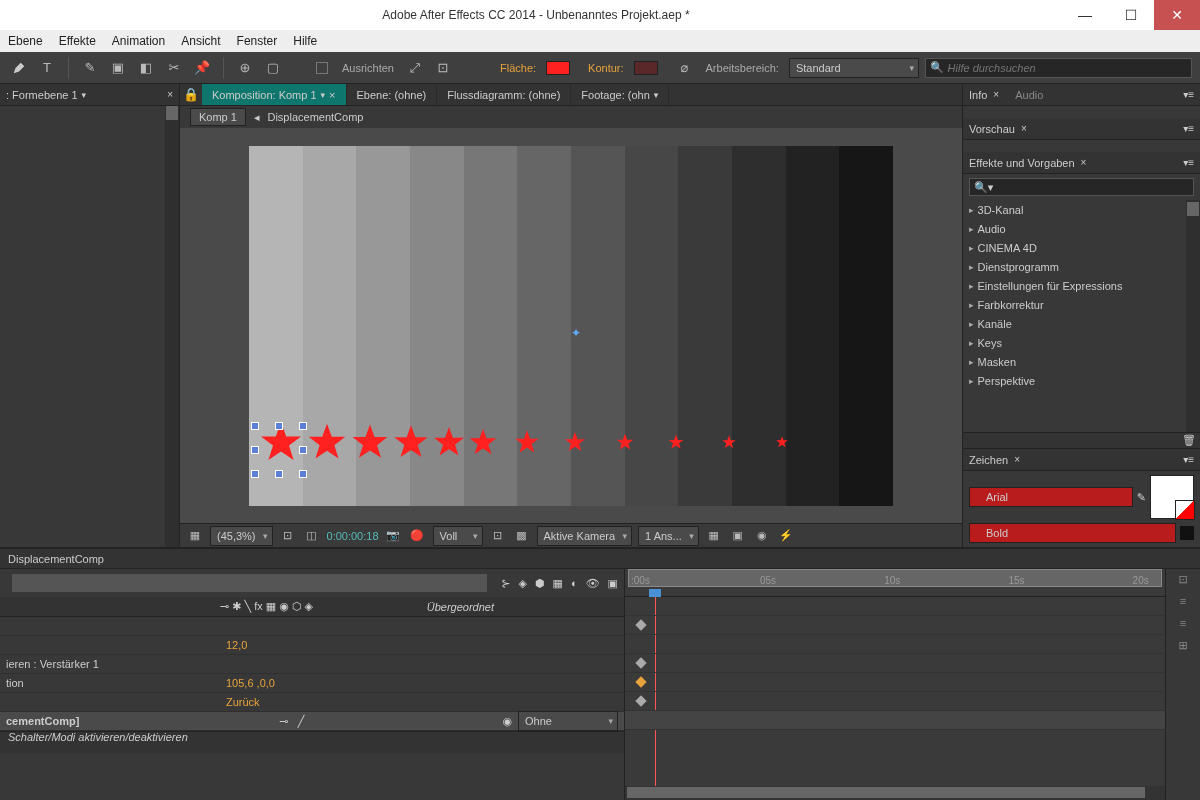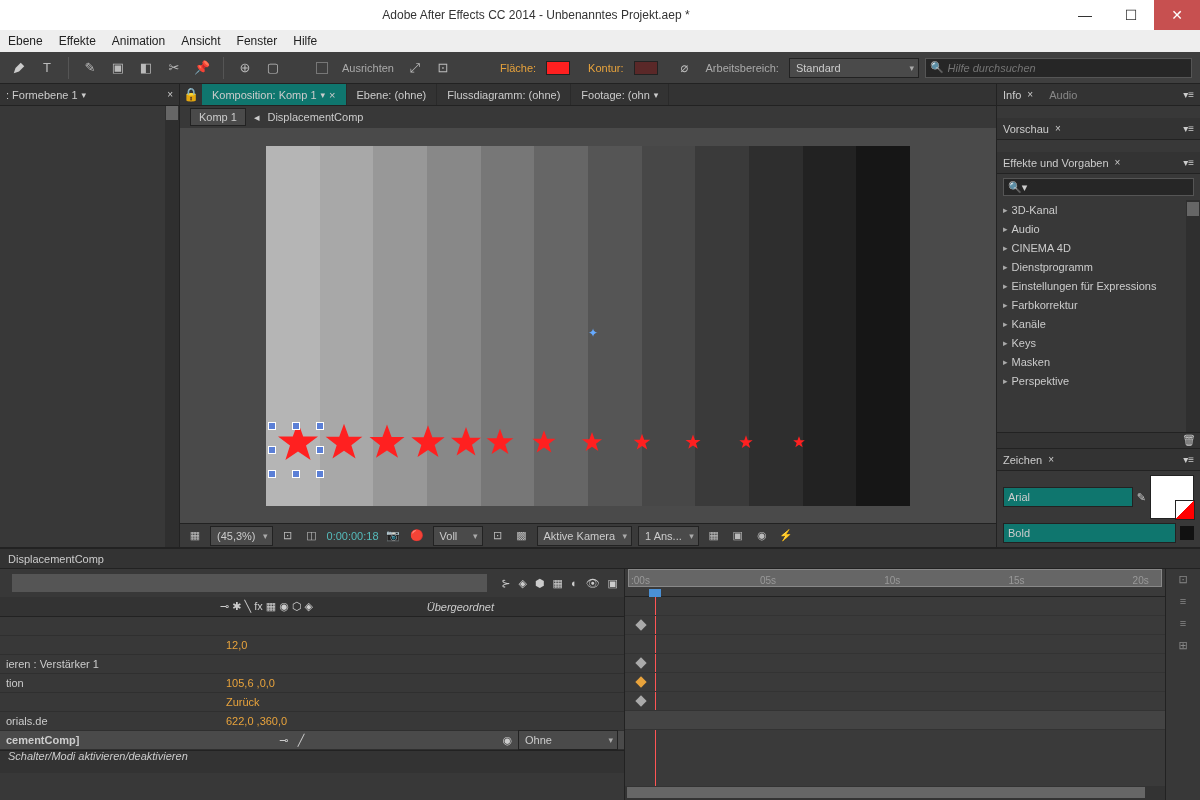--- a/index.html
+++ b/index.html
@@ -34,32 +34,32 @@
 .viewer{flex:1;background:#4a4a4a;display:flex;align-items:center;justify-content:center;position:relative}
 .canvas{width:644px;height:360px;position:relative;display:flex}
 .strip{flex:1;height:100%}
 .stars{position:absolute;bottom:40px;left:8px;display:flex;gap:0;align-items:center}
 .star{fill:#ff2020}
 .handles{position:absolute;bottom:28px;left:2px;width:56px;height:56px}
 .handle{position:absolute;width:8px;height:8px;background:#5b7fd6;border:1px solid #fff}
 .crosshair{position:absolute;left:50%;top:50%;color:#6af;font-size:12px}
 .viewer-footer{height:24px;background:#3a3a3a;border-top:1px solid #222;display:flex;align-items:center;padding:0 6px;gap:6px}
 .vfbtn{width:18px;height:18px;display:flex;align-items:center;justify-content:center;color:#bbb;font-size:11px}
-.right-panel{width:204px;background:#383838;border-left:1px solid #222;display:flex;flex-direction:column}
+.right-panel{width:238px;background:#383838;border-left:1px solid #222;display:flex;flex-direction:column}
 .rp-header{height:22px;background:#333;border-bottom:1px solid #222;display:flex;align-items:center;padding:0 6px;gap:6px}
 .rp-header .x{font-size:10px}
 .rp-menu{margin-left:auto;font-size:10px}
 .effect-list{flex:1;overflow:hidden;position:relative}
 .effect-item{height:19px;display:flex;align-items:center;padding:0 6px;gap:4px}
 .effect-item::before{content:"▸";font-size:9px;color:#aaa}
 .scrolltrack{position:absolute;right:0;top:0;bottom:0;width:14px;background:#2f2f2f}
 .scrollthumb{position:absolute;right:1px;top:2px;width:12px;height:14px;background:#666}
 .char-panel{border-top:1px solid #222}
 .char-row{display:flex;padding:4px 6px;gap:4px;align-items:center}
-.fontdd{flex:1;background:#0f766e;border:1px solid #222;height:20px;padding:0 4px;display:flex;align-items:center}
+.fontdd{flex:1;background:#b91c1c;border:1px solid #222;height:20px;padding:0 16px;display:flex;align-items:center}
 .colorbox{width:44px;height:44px;background:#fff;border:1px solid #222;position:relative}
 .colorbox::after{content:"";position:absolute;right:-2px;bottom:-2px;width:18px;height:18px;background:linear-gradient(135deg,#fff 49%,#f00 50%);border:1px solid #222}
 .timeline{height:253px;background:#383838;border-top:2px solid #222;display:flex;flex-direction:column}
 .tl-tab{height:20px;background:#333;display:flex;align-items:center;padding:0 8px;border-bottom:1px solid #222}
 .tl-body{flex:1;display:flex}
 .tl-left{width:625px;border-right:1px solid #222;display:flex;flex-direction:column}
 .tl-right{flex:1;display:flex;flex-direction:column;position:relative}
 .tl-toolbar{height:28px;display:flex;align-items:center;padding:0 6px;gap:8px}
 .tl-scrubber{height:18px;background:#555;margin:0 6px;position:relative}
 .tl-colhdr{height:20px;background:#333;display:flex;align-items:center;padding:0 6px;gap:4px;border-bottom:1px solid #222}
@@ -366,24 +366,20 @@
           <span>ieren : Verstärker 1</span>
         </div>
       <div class="tl-row">
           <span style="width:220px">tion</span>
           <span class="tl-val">105,6 ,0,0</span>
         </div>
       <div class="tl-row">
           <span style="width:220px"></span>
           <span class="tl-val">Zurück</span>
         </div>
-      <div class="tl-row">
-          <span style="width:220px">orials.de</span>
-          <span class="tl-val">622,0 ,360,0</span>
-        </div>
       <div class="tl-row" style="background:#4a4a4a">
         <span style="font-weight:bold">cementComp]</span>
         <span style="margin-left:200px">⊸ &nbsp; ╱ &nbsp;</span>
         <span style="margin-left:auto">◉</span>
         <div class="dropdown" style="min-width:100px;margin-left:6px">
             <span>Ohne</span>
           </div>
       </div>
       <div class="tl-footer">
           <span>Schalter/Modi aktivieren/deaktivieren</span>

